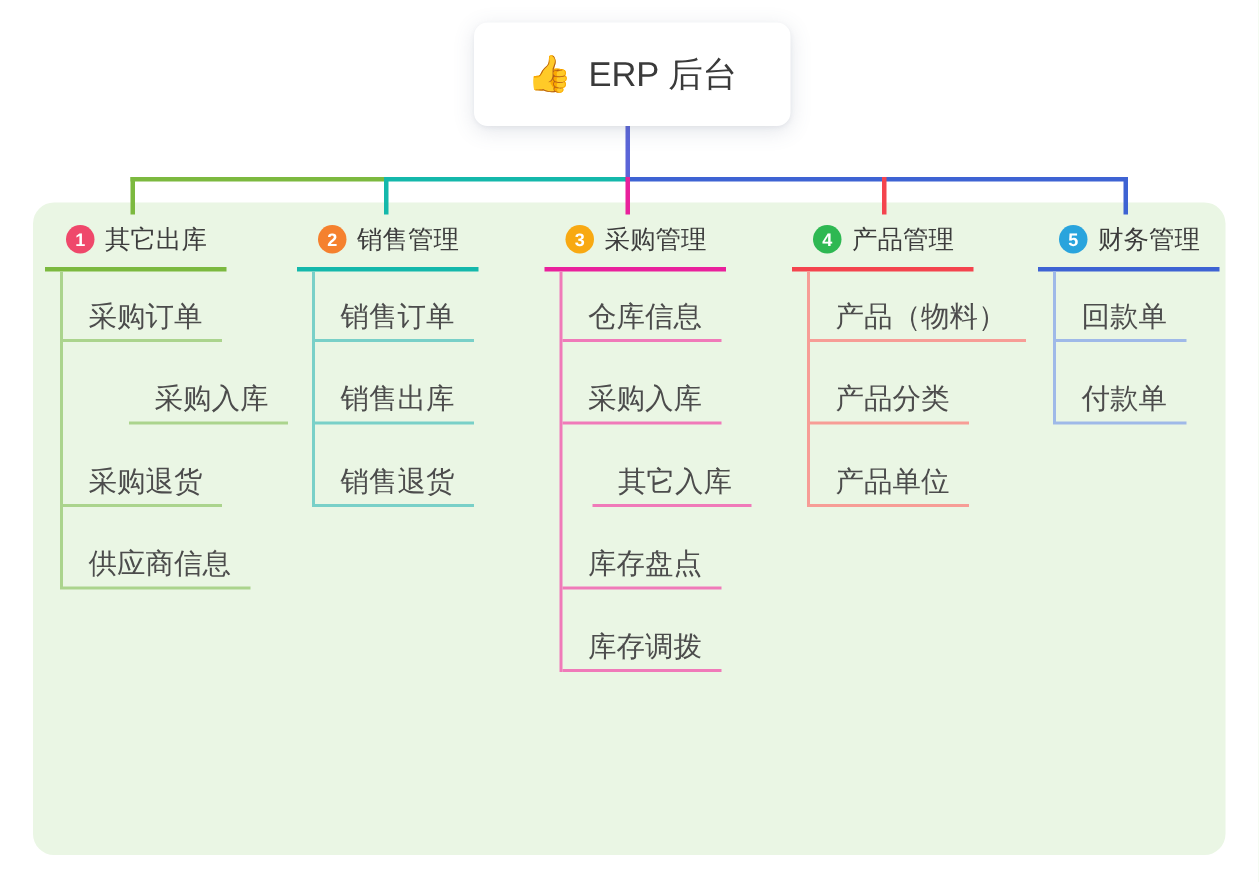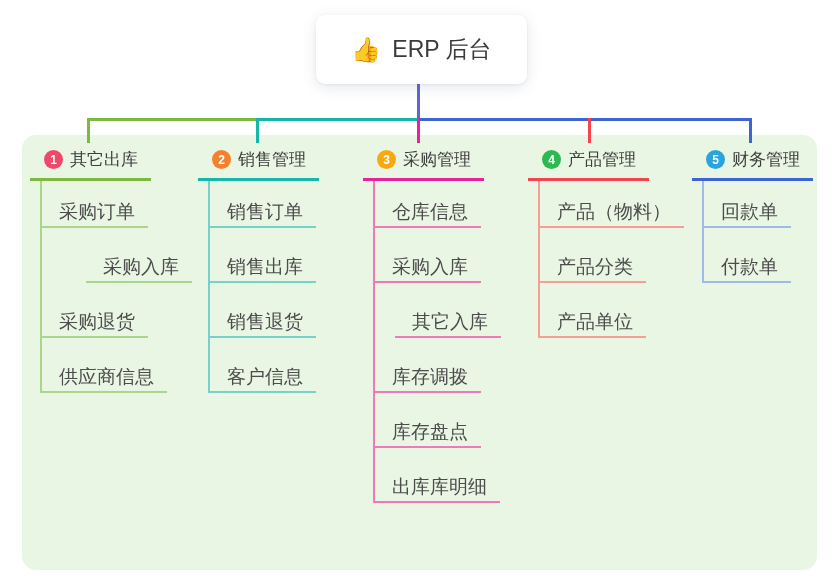--- a/index.html
+++ b/index.html
@@ -83,36 +83,34 @@
 
   <div class="branch" style="left: 198px;">
     <div class="branch-node" style="border-bottom-color: rgb(20, 184, 171);">
       <span class="badge" style="background: rgb(245, 129, 46);">2</span>
       <span>销售管理</span>
     </div>
     <div class="children" style="border-left-color: rgb(121, 208, 200);">
       <div class="child" style="border-bottom-color: rgb(121, 208, 200);">销售订单</div>
       <div class="child" style="border-bottom-color: rgb(121, 208, 200);">销售出库</div>
       <div class="child" style="border-bottom-color: rgb(121, 208, 200);">销售退货</div>
-      <div class="child" style="border-bottom-color: rgb(121, 208, 200);">客户信息</div>
     </div>
   </div>
 
   <div class="branch" style="left: 363px;">
     <div class="branch-node" style="border-bottom-color: rgb(233, 33, 156);">
       <span class="badge" style="background: rgb(248, 169, 18);">3</span>
       <span>采购管理</span>
     </div>
     <div class="children" style="border-left-color: rgb(240, 122, 185);">
       <div class="child" style="border-bottom-color: rgb(240, 122, 185);">仓库信息</div>
       <div class="child" style="border-bottom-color: rgb(240, 122, 185);">采购入库</div>
       <div class="child" style="border-bottom-color: rgb(240, 122, 185); margin-left: 20px;">其它入库</div>
+      <div class="child" style="border-bottom-color: rgb(240, 122, 185);">库存盘点</div>
       <div class="child" style="border-bottom-color: rgb(240, 122, 185);">库存调拨</div>
-      <div class="child" style="border-bottom-color: rgb(240, 122, 185);">库存盘点</div>
-      <div class="child" style="border-bottom-color: rgb(240, 122, 185);">出库库明细</div>
     </div>
   </div>
 
   <div class="branch" style="left: 528px;">
     <div class="branch-node" style="border-bottom-color: rgb(244, 68, 78);">
       <span class="badge" style="background: rgb(46, 184, 82);">4</span>
       <span>产品管理</span>
     </div>
     <div class="children" style="border-left-color: rgb(247, 157, 150);">
       <div class="child" style="border-bottom-color: rgb(247, 157, 150);">产品（物料）</div>

